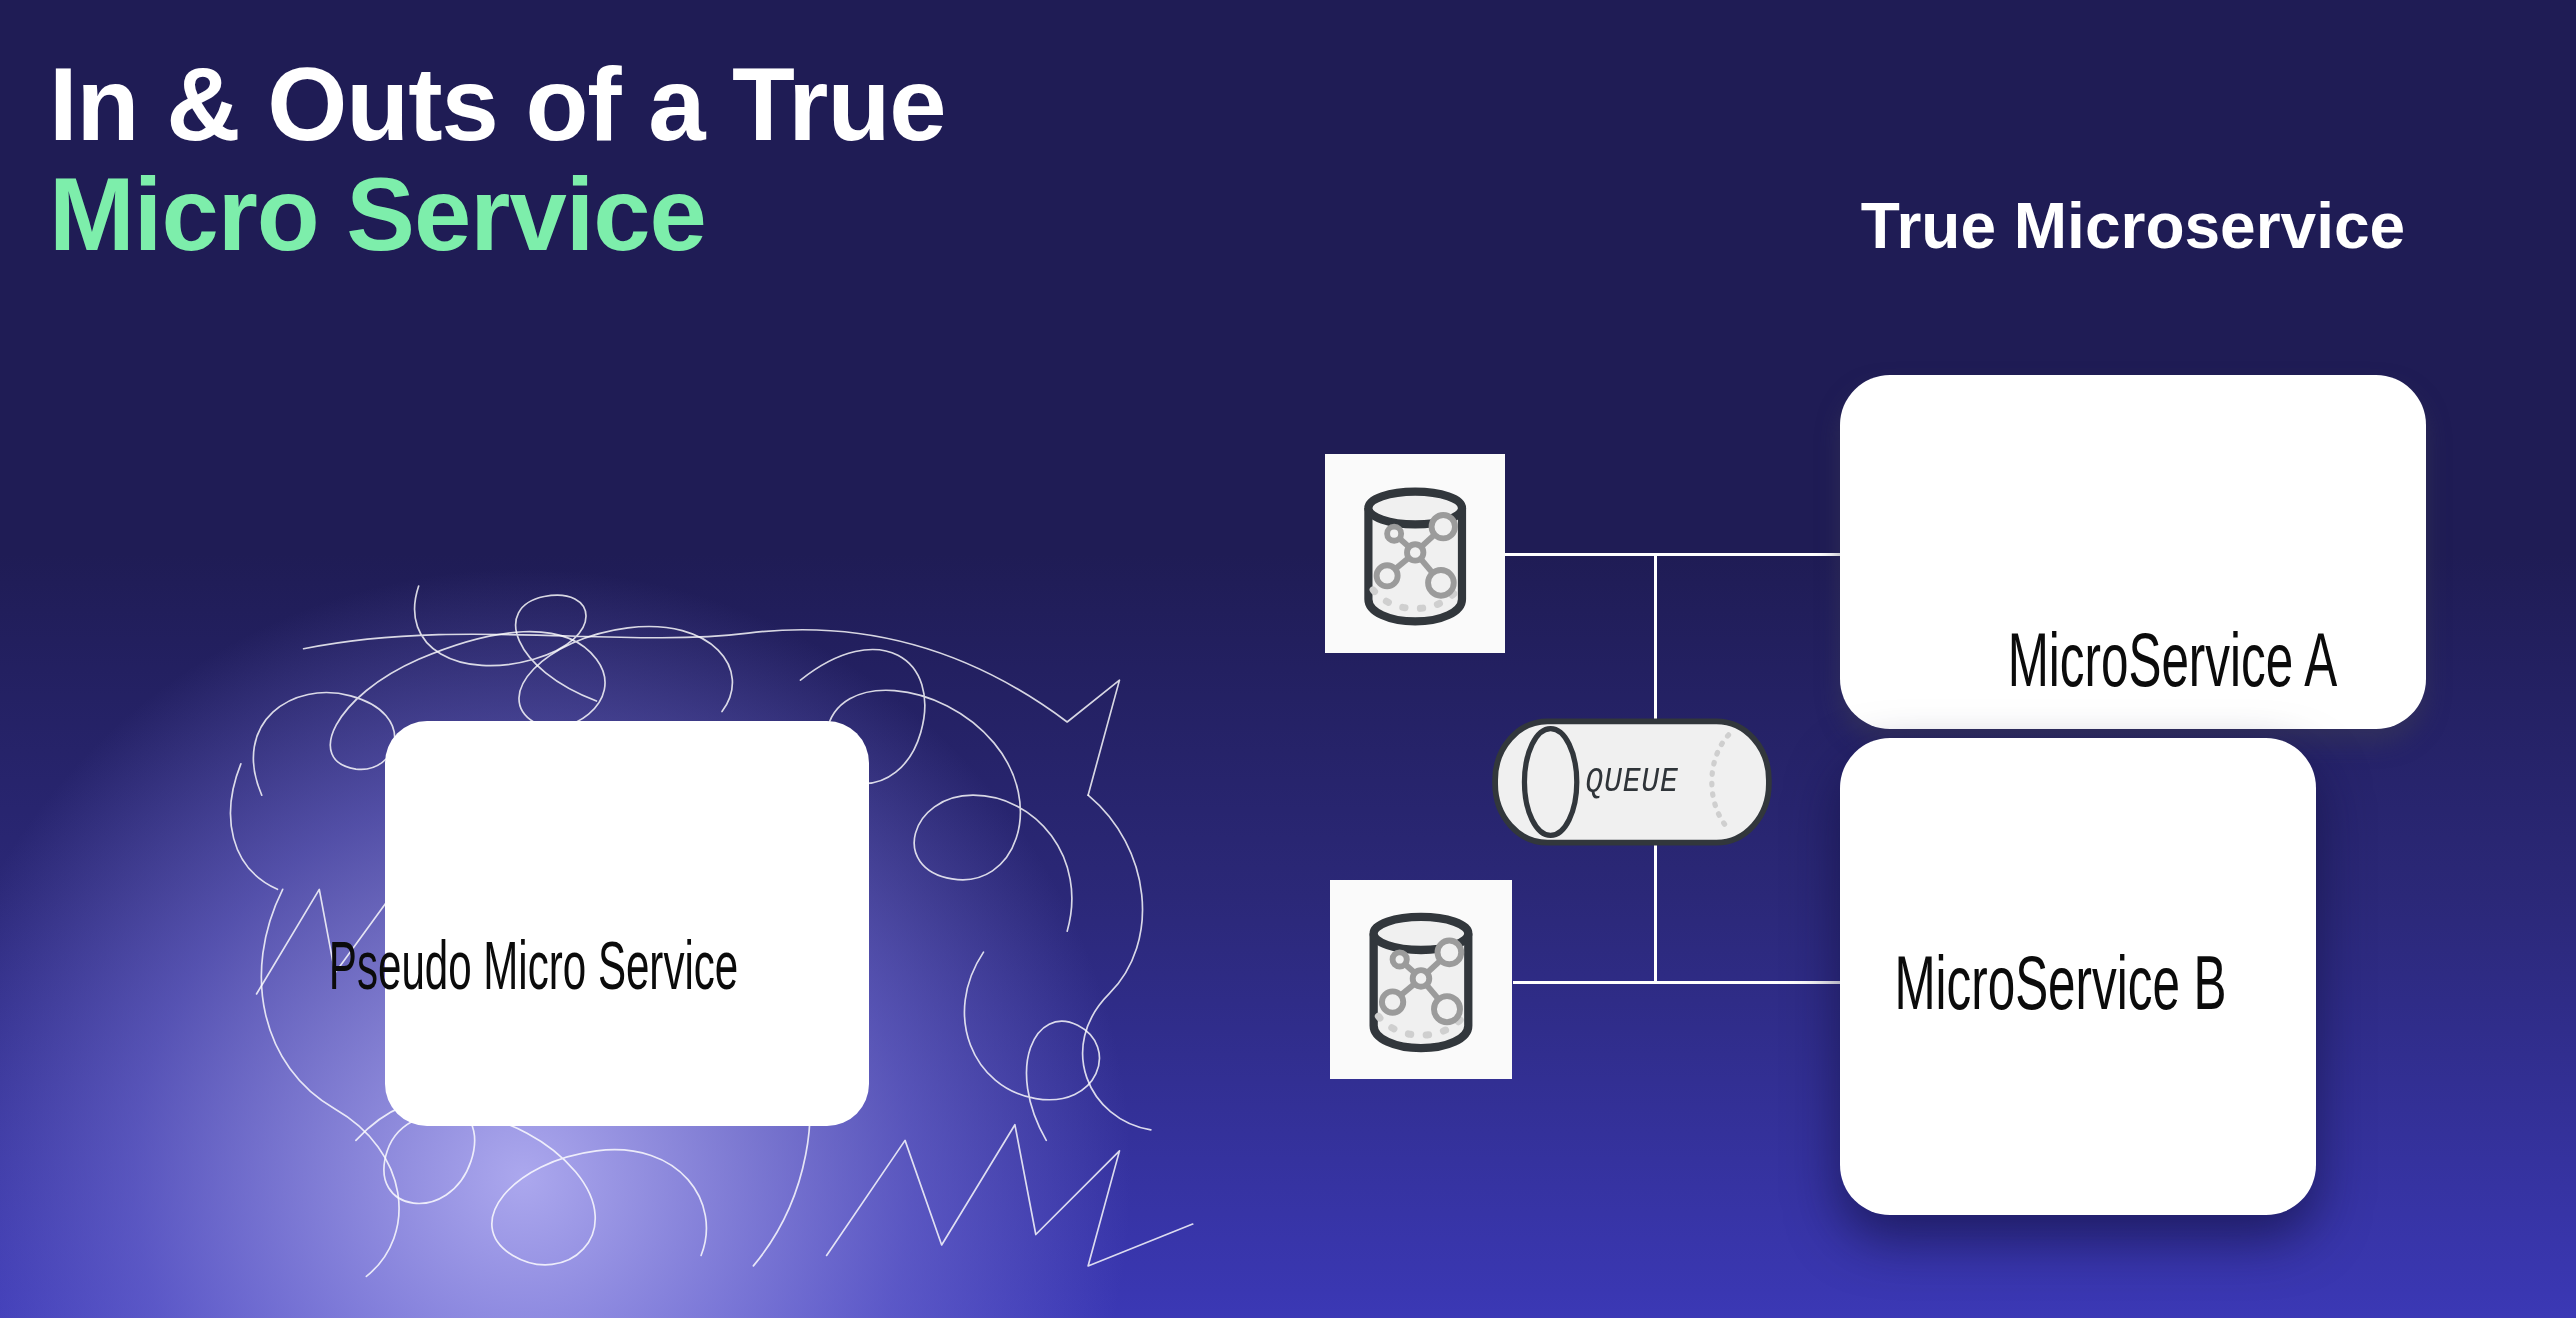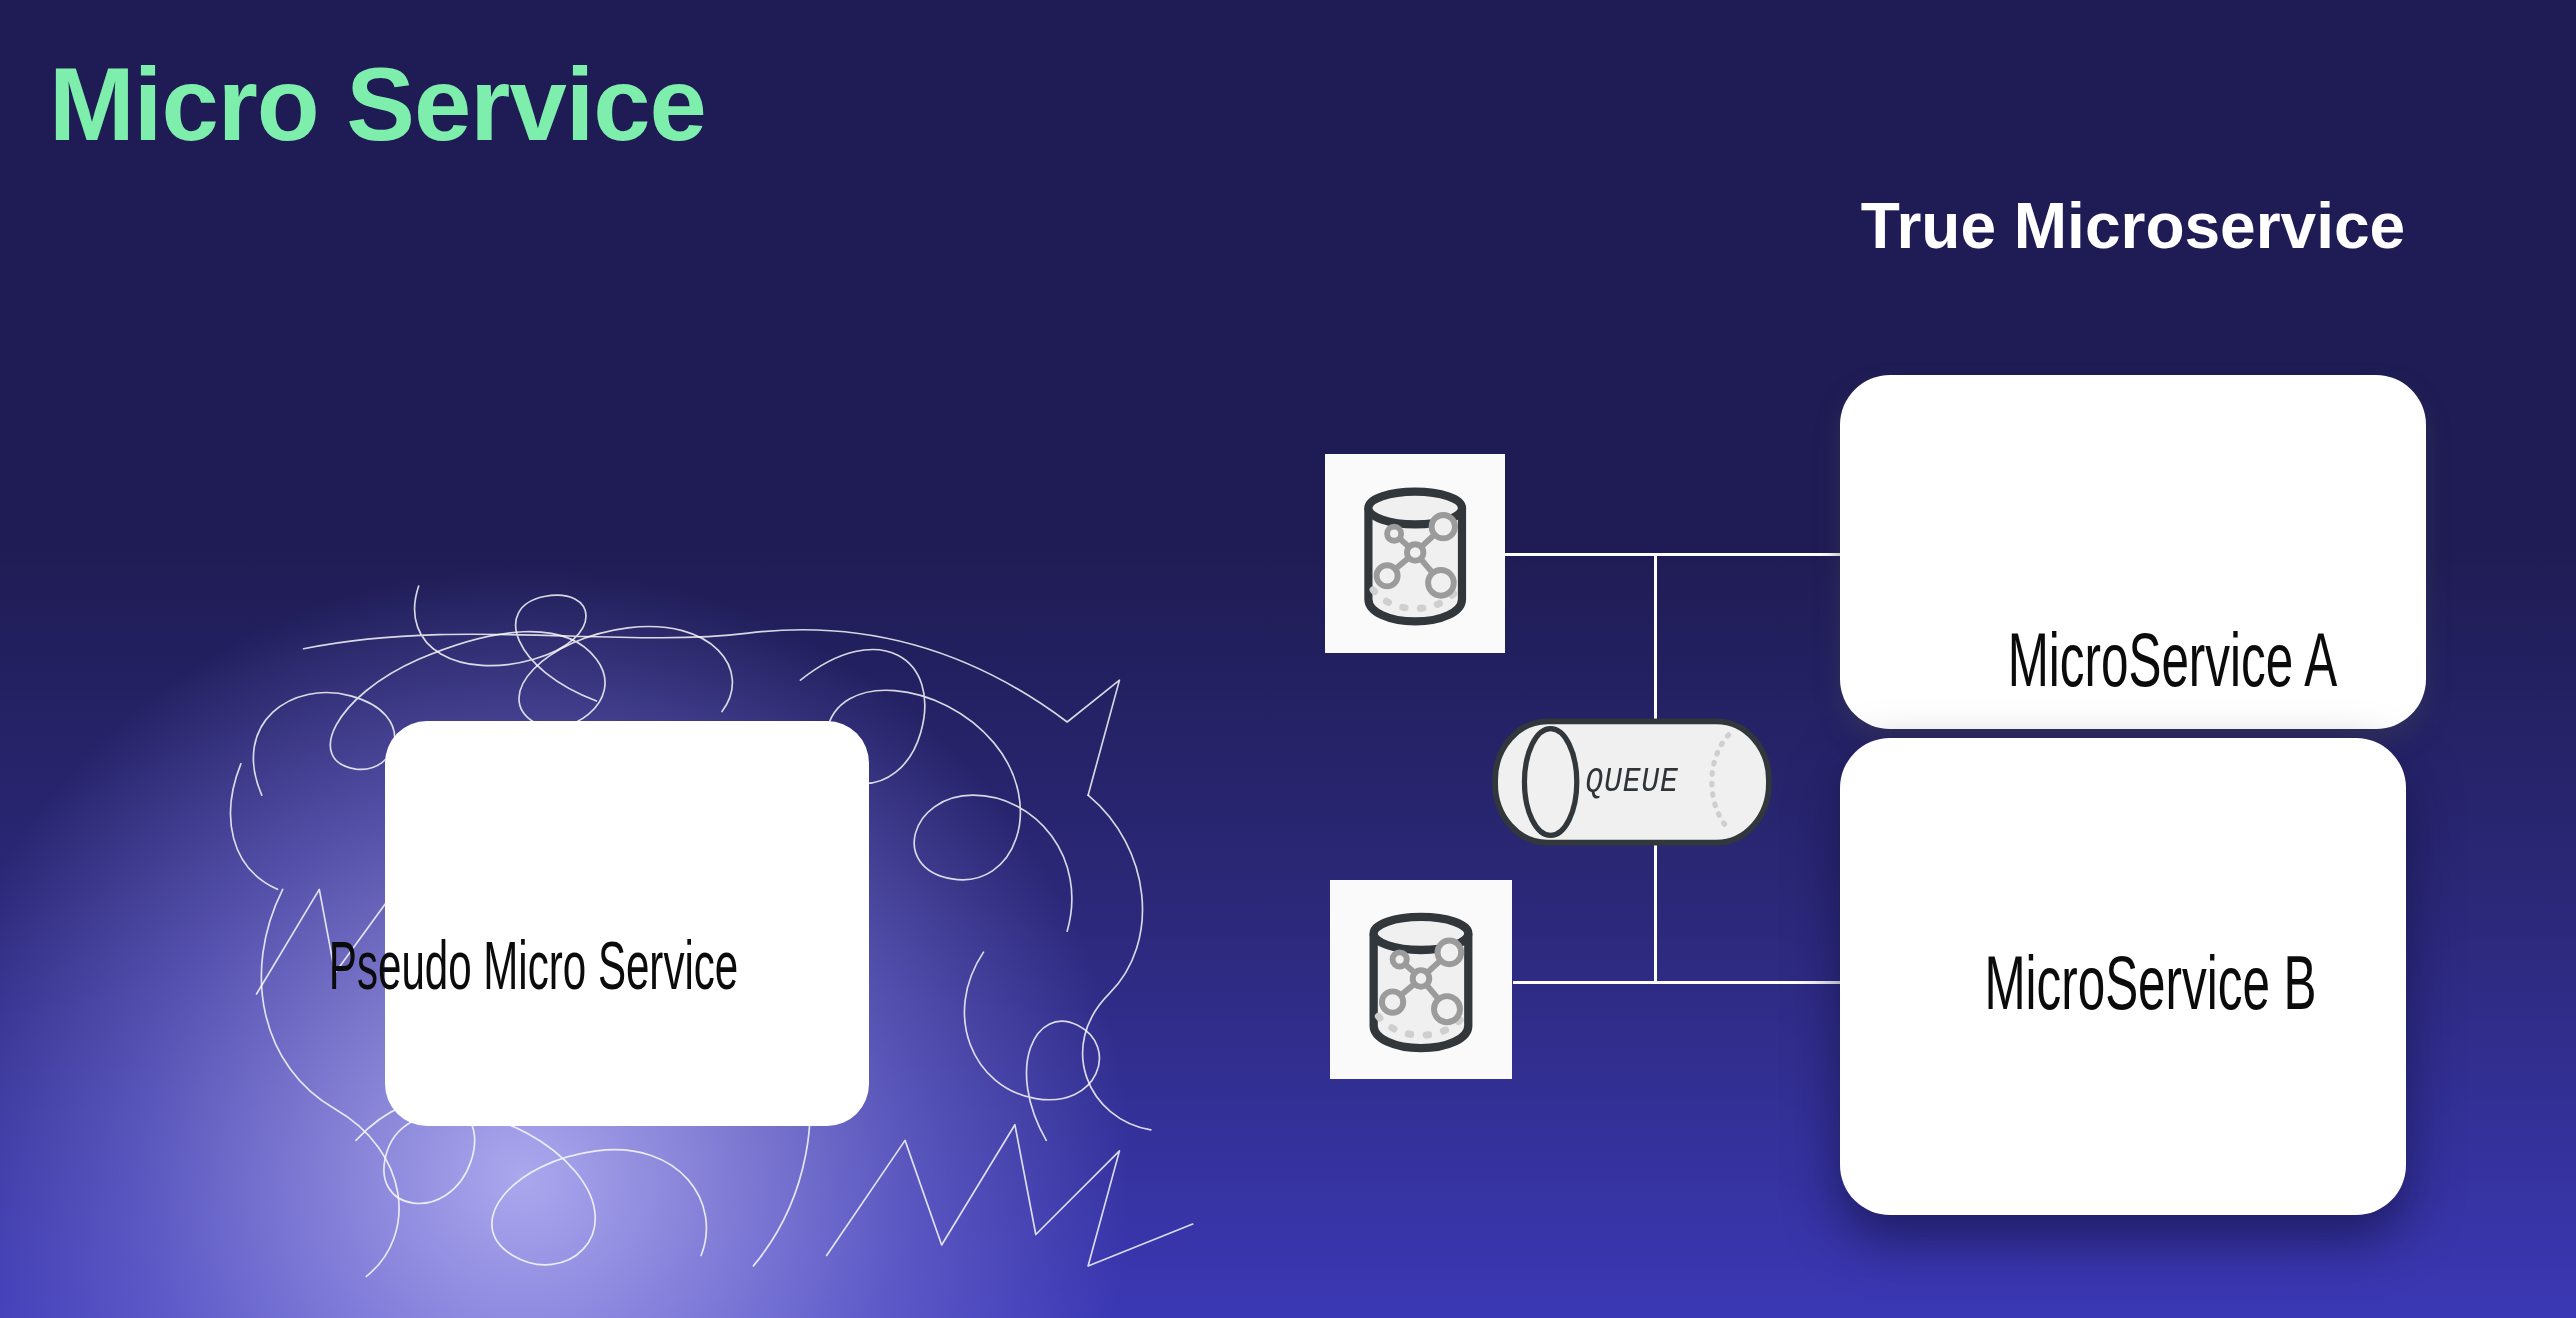--- a/index.html
+++ b/index.html
@@ -34,21 +34,21 @@
   
   .scribble { position: absolute; left: 199px; top: 523px; width: 1046px; height: 785px; }
   .scribble path { fill: none; stroke: var(--white); stroke-width: 3.2;
                    stroke-linecap: round; stroke-linejoin: round; opacity: 0.82; }
 
   
   .card { position: absolute; background: var(--white); border-radius: 50px; }
   .card-pseudo { left: 385px;  top: 721px; width: 484px;  height: 405px; border-radius: 42px; }
   .card-a      { left: 1840px; top: 375px;  width: 586px; height: 354px;
                  box-shadow: 0 13.6px 22px rgba(60,60,85,0.50); }
-  .card-b      { left: 1840px; top: 738px; width: 566px; height: 477px;
+  .card-b      { left: 1840px; top: 738px; width: 476px; height: 477px;
                  box-shadow: 0 23.5px 52px rgba(16,14,60,0.62); }
 
   .card-label { position: absolute; left: 0; width: 100%;
                 display: flex; align-items: center; justify-content: flex-end;
                 color: var(--label-ink); }
   .label-a      { top: 246px; height: 76px; font-size: 76px; }
   .label-b      { top: 206px; height: 76px; font-size: 76px; }
   .label-pseudo { top: 209px; height: 71px; font-size: 69px; }
 
   .cond    { display: inline-block; white-space: nowrap; transform: scaleX(0.65); transform-origin: 50% 50%; }
@@ -86,20 +86,21 @@
                  font-style: italic; font-size: 35px; letter-spacing: 1px;
                  color: var(--queue-text); }
   .queue-label span { display: inline-block; transform: scaleX(0.85); white-space: nowrap; }
 </style>
 </head>
 <body>
 
 <div class="stage">
 
   <div class="title">
+    <div class="t-white">In &amp; Outs of a True</div>
     <div class="t-green">Micro Service</div>
   </div>
 
   <svg class="scribble" viewBox="0 0 2000 1500">
     <path d="M120,520 C60,380 180,300 290,330 C420,365 380,480 300,470 C200,455 260,330 420,260 C560,200 700,180 760,260 C820,340 700,420 640,380 C560,330 660,220 820,200 C980,180 1060,280 1000,360"></path>
     <path d="M110,900 L230,700 L260,860 L420,640 L430,830 L560,600 L610,820 L760,640 L720,880 L900,760 L820,980 L1020,900"></path>
     <path d="M1150,300 C1300,180 1420,260 1380,400 C1340,540 1180,520 1200,400 C1220,280 1420,300 1520,420 C1620,540 1560,700 1440,680 C1320,660 1360,520 1480,520 C1600,520 1700,640 1660,780"></path>
     <path d="M300,1180 C420,1050 560,1100 520,1220 C480,1340 320,1320 360,1200 C400,1080 620,1120 720,1240 C820,1360 700,1460 600,1400 C500,1340 600,1220 760,1200 C920,1180 1000,1300 960,1400"></path>
     <path d="M160,700 C80,860 120,1040 260,1120 C400,1200 420,1360 320,1440 M1700,520 C1820,620 1840,800 1740,900 C1640,1000 1700,1140 1820,1160 M80,460 C40,560 60,660 150,700"></path>
     <path d="M1200,1400 L1350,1180 L1420,1380 L1560,1150 L1600,1360 L1760,1200 L1700,1420 L1900,1340"></path>

